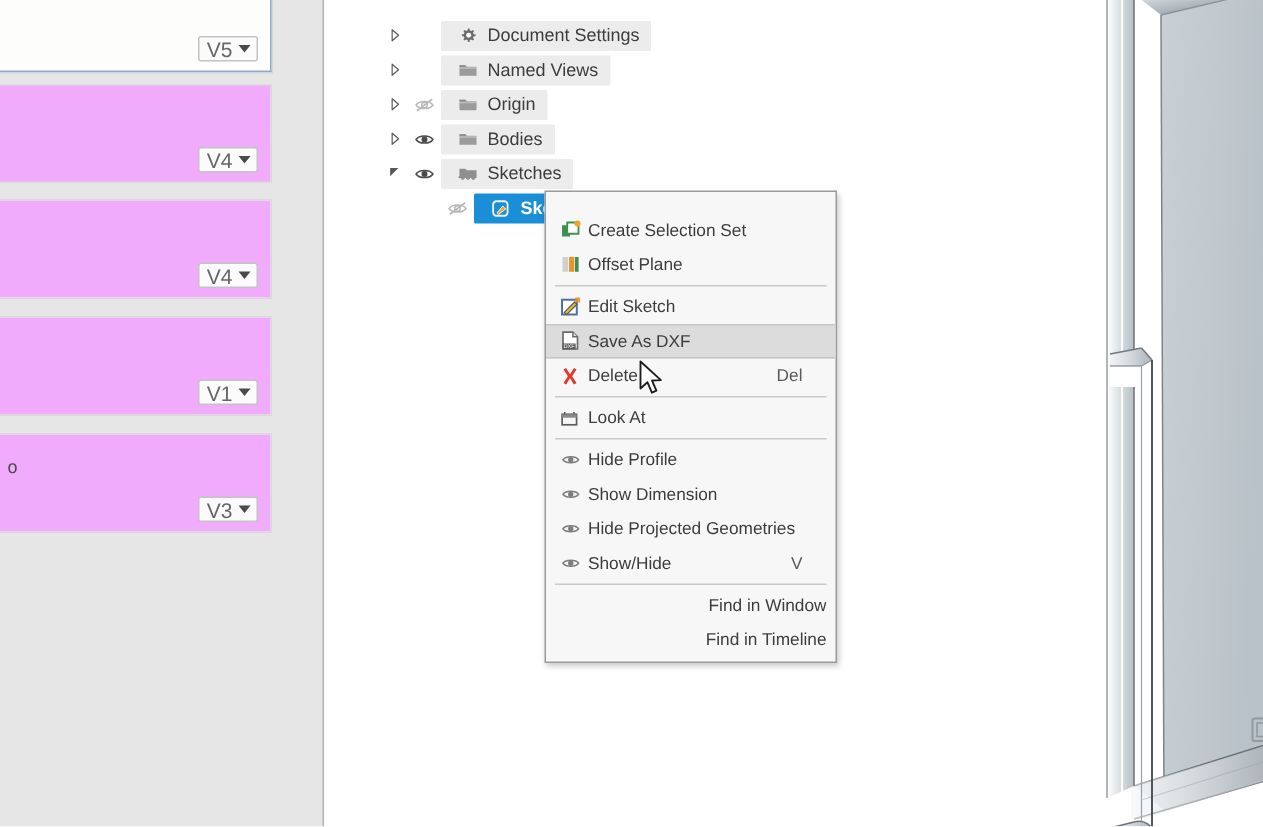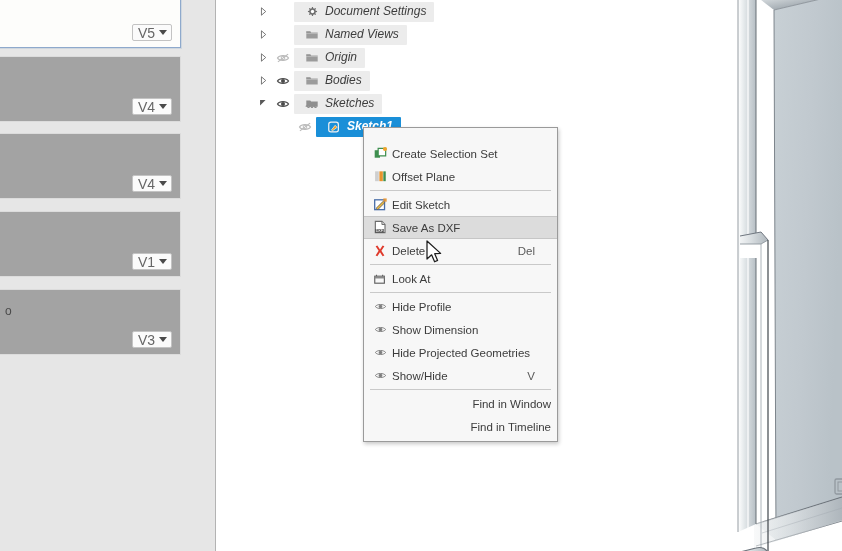--- a/index.html
+++ b/index.html
@@ -25,21 +25,21 @@
     width: 216px;
     height: 551px;
     background: #e6e6e6;
     border-right: 1px solid #b3b3b3;
     box-sizing: border-box;
   }
   .data-card {
     position: absolute;
     left: -1px;
     width: 182px;
-    background: #a3a3a3;
+    background: #f0abfc;
     border: 1px solid #dcdcdc;
     border-left: none;
     box-sizing: border-box;
   }
   .data-card.selected {
     background: #fdfdfb;
     border: 1px solid #8ea9cc;
     border-left: none;
     box-shadow: 0 0 0 1px rgba(140,170,205,0.25);
   }
@@ -90,23 +90,22 @@
   #model-svg {
     position: absolute;
     right: 0;
     top: 0;
   }
 
   
   #browser-tree {
     position: absolute;
     left: 255px;
-    top: 0px;
+    top: 12px;
     width: 165px;
-    font-style: italic;
   }
   .tree-row {
     position: relative;
     height: 23px;
     display: flex;
     align-items: center;
     white-space: nowrap;
   }
   .tree-label {
     position: relative;

